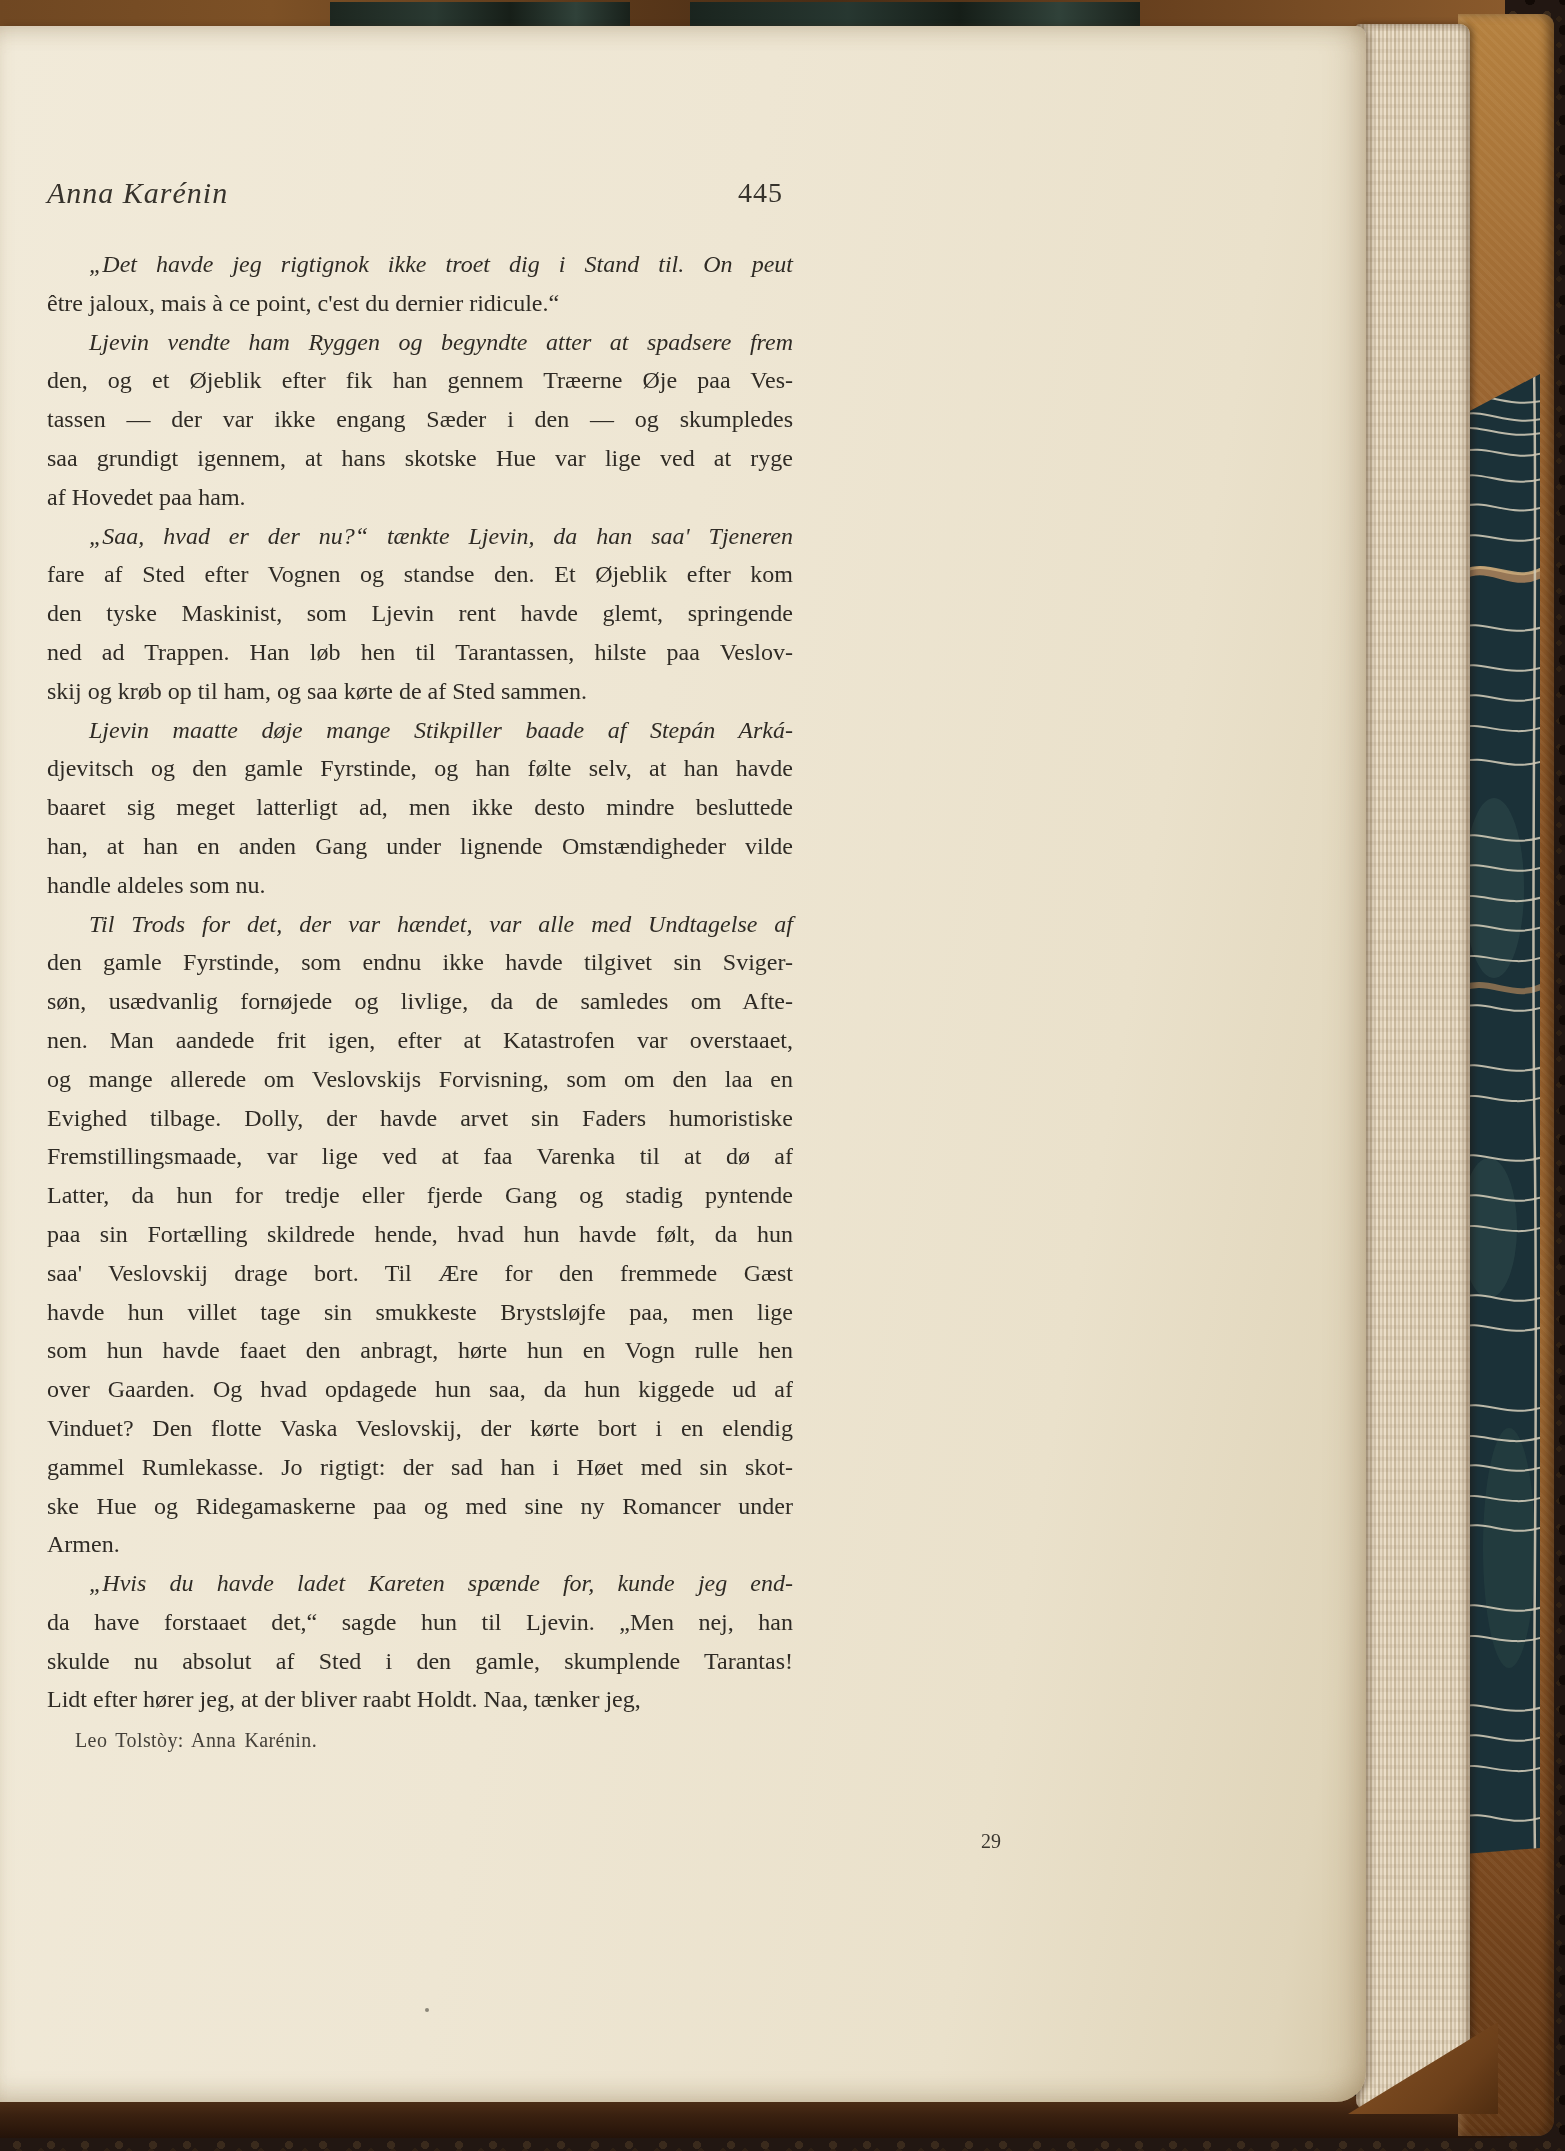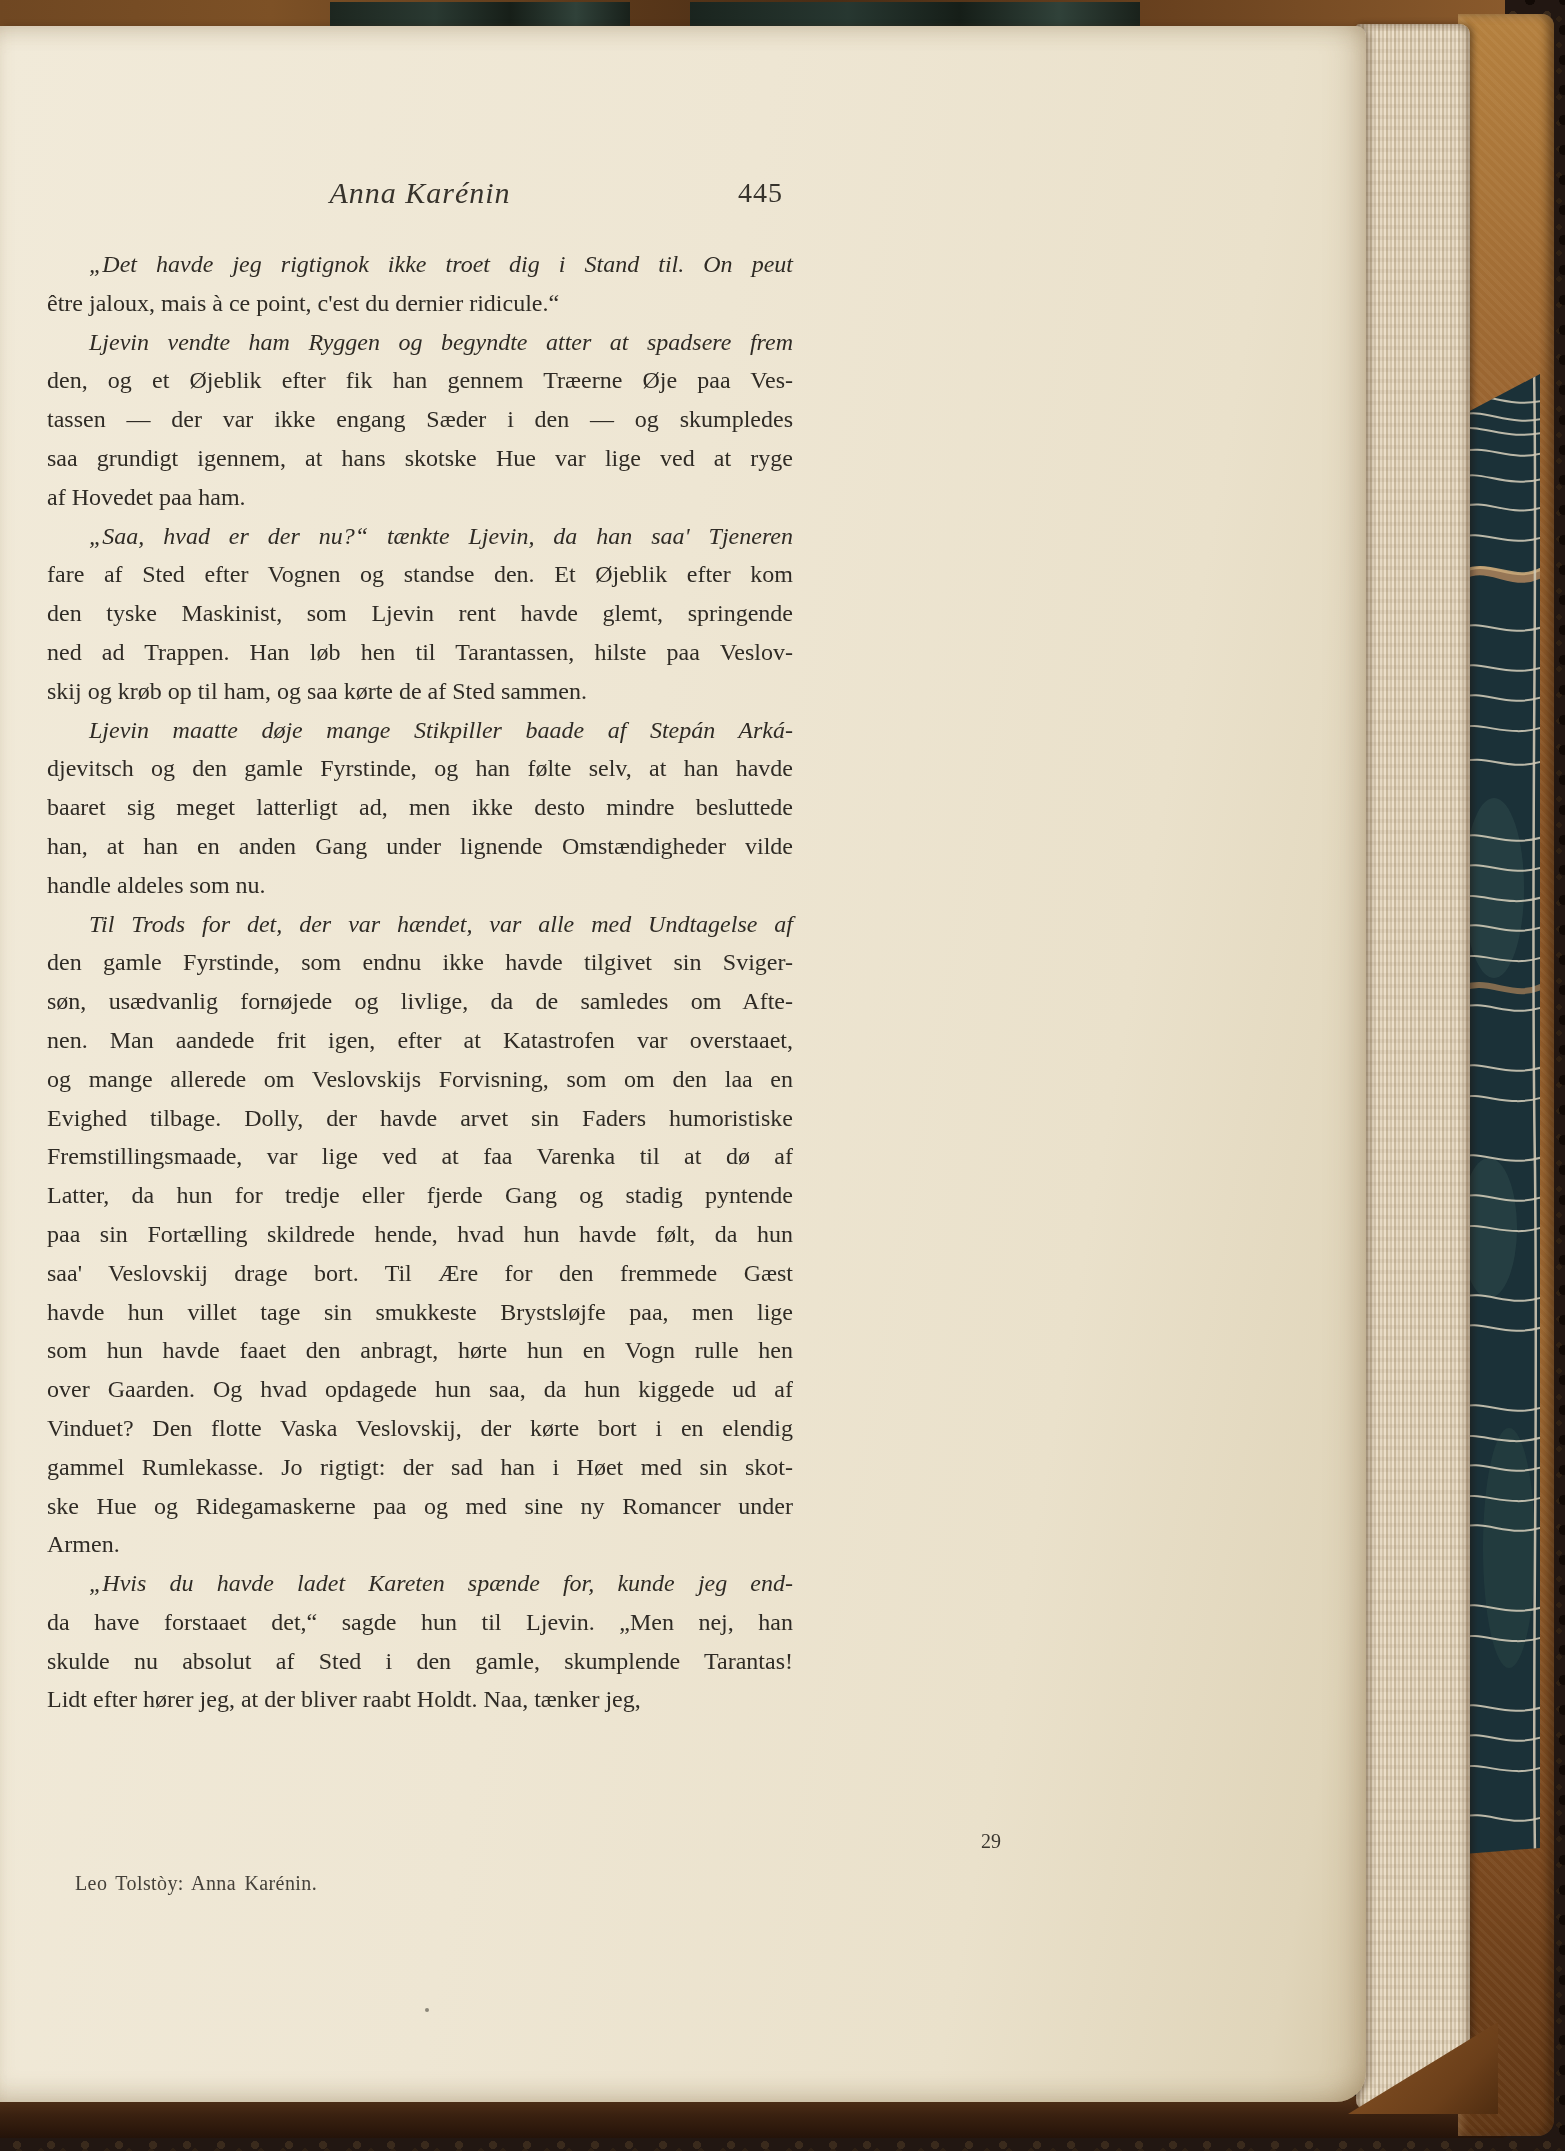--- a/index.html
+++ b/index.html
@@ -49,29 +49,29 @@
   .page{
     position:absolute;left:0;top:26px;width:1366px;height:2076px;z-index:7;
     background:linear-gradient(100deg,#f1ead9 0%,#eee6d3 45%,#eae1cb 75%,#e0d5ba 94%,#d5c7a8 100%);
     border-radius:0 10px 30px 0;
     box-shadow:inset -20px 0 34px -14px rgba(125,98,60,.38),
                inset 0 -16px 26px -12px rgba(125,98,60,.30),
                inset 0 18px 22px -16px rgba(125,98,60,.25),
                4px 0 6px rgba(60,40,20,.35);
   }
   .running-head{position:absolute;left:47px;top:150px;width:746px;height:42px;}
-  .rh-title{position:absolute;left:0;right:0;text-align:center;font-style:italic;
+  .rh-title{position:absolute;left:0;right:0;font-style:italic;
     font-size:30px;color:#37332c;letter-spacing:1px;}
   .rh-num{position:absolute;right:10px;top:1px;font-size:28px;color:#37332c;letter-spacing:1px;}
   .body-text{position:absolute;left:47px;top:219px;width:746px;color:#2f2b25;
     font-size:24px;line-height:38.8px;}
   .tline{text-align:justify;text-align-last:justify;}
   .tline.last{text-align-last:left;}
   .tline.first{text-indent:42px;font-style:italic;}
-  .imprint{position:absolute;left:75px;top:1846px;font-size:20px;color:#45413a;
+  .imprint{position:absolute;left:75px;top:1703px;font-size:20px;color:#45413a;
     letter-spacing:.4px;word-spacing:3px;}
   .sig{position:absolute;left:981px;top:1804px;font-size:20px;color:#3a362f;text-align:right;}
   .speck{position:absolute;width:4px;height:4px;border-radius:50%;background:#4a463e;opacity:.6;}
 </style>
 </head>
 <body>
 
 <div class="canvas">
 
   <div class="top-band">

